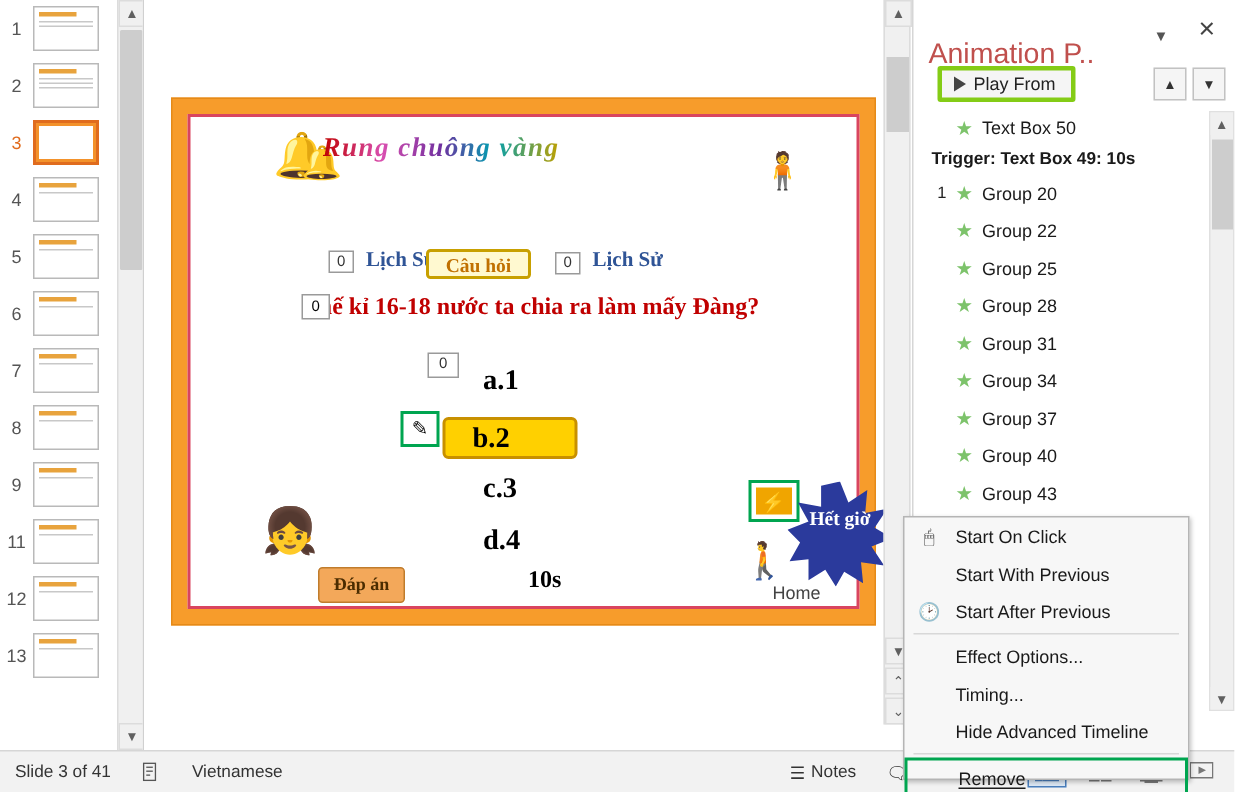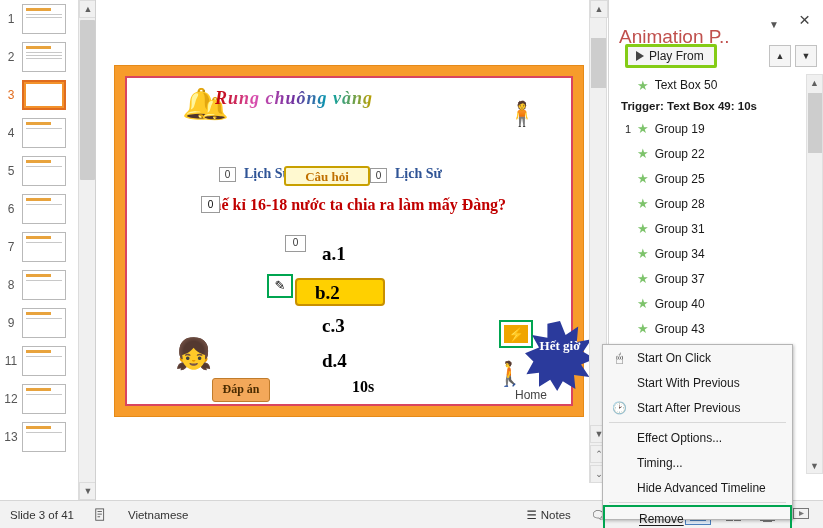--- a/index.html
+++ b/index.html
@@ -68,21 +68,21 @@
     font-style:italic; font-family:"Liberation Serif", serif;
     background: linear-gradient(90deg,#c00000 0%, #d94fb0 25%, #7030a0 50%, #00a0b0 72%, #c0a000 100%);
     -webkit-background-clip:text; background-clip:text; color:transparent;
     letter-spacing:1px;
   }
   .nav-btn {
     position:absolute; font-family:"Liberation Serif", serif; font-weight:bold;
     font-size:14px; color:#2f5496;
   }
   #btn-cauhoi {
-    position:absolute; left:157px; top:88px; width:86px; height:20px;
+    position:absolute; left:157px; top:88px; width:70px; height:20px;
     border:2px solid #c8a000; background:#fff9d0; border-radius:3px;
     color:#c07000; font-weight:bold; font-size:13px; text-align:center;
     line-height:17px; font-family:"Liberation Serif", serif;
   }
   .zero-badge {
     position:absolute; width:17px; height:15px; border:1px solid #9a9a9a;
     background:#fff; text-align:center; font-size:10px; line-height:13px;
     color:#333;
   }
   #question {
@@ -412,21 +412,21 @@
   <div id="anim-list">
     <div class="anim-row" style="height:22px;">
       <span class="idx"></span>
       <span class="star">★</span>
       <span>Text Box 50</span>
     </div>
     <div class="trigger-row">Trigger: Text Box 49: 10s</div>
     <div class="anim-row">
       <span class="idx">1</span>
       <span class="star">★</span>
-      <span>Group 19</span>
+      <span>Group 20</span>
     </div>
     <div class="anim-row">
       <span class="idx"></span>
       <span class="star">★</span>
       <span>Group 22</span>
     </div>
     <div class="anim-row">
       <span class="idx"></span>
       <span class="star">★</span>
       <span>Group 25</span>

